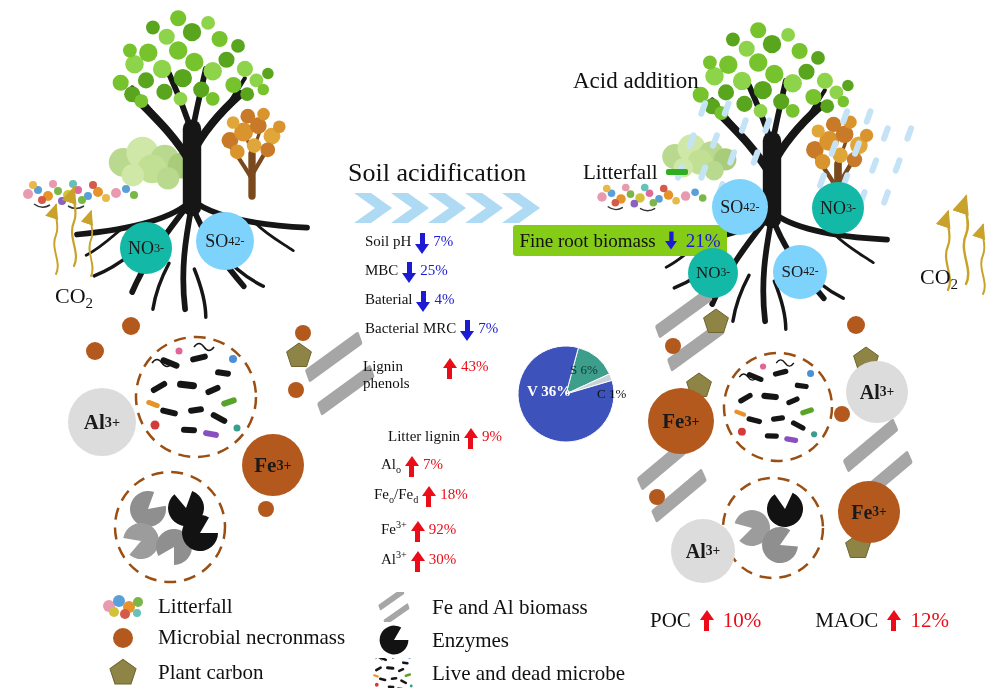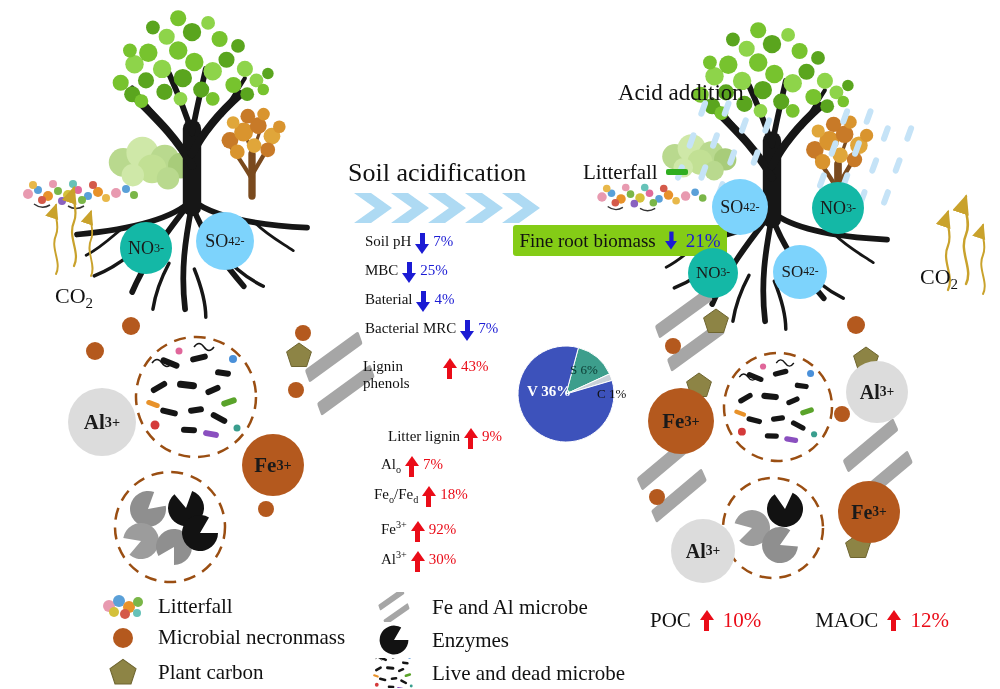--- a/index.html
+++ b/index.html
@@ -304,21 +304,21 @@
 </svg>
 
 <div class="txt fig-title">Soil acidification</div>
 
 <div class="chem peach1" style="left:120px;top:222px;width:52px;height:52px;font-size:18px;">NO<sub>3</sub><sup>-</sup></div>
 <div class="chem peach2" style="left:196px;top:212px;width:58px;height:58px;font-size:18px;">SO<sub>4</sub><sup>2-</sup></div>
 <div class="txt" style="left:55px;top:283px;font-size:22px;">CO<sub>2</sub></div>
 <div class="chem gray-c" style="left:68px;top:388px;width:68px;height:68px;font-size:21px;">Al<sup>3+</sup></div>
 <div class="chem brown-c" style="left:242px;top:434px;width:62px;height:62px;font-size:21px;">Fe<sup>3+</sup></div>
 
-<div class="txt" style="left:618px;top:68px;font-size:23px;margin-top:12px;">Acid addition</div>
+<div class="txt" style="left:573px;top:68px;font-size:23px;">Acid addition</div>
 <div class="txt" style="left:583px;top:160px;font-size:21px;">Litterfall</div>
 <div class="green-dash"></div>
 
 <div class="fine-root">
   <span>Fine root biomass</span>
   <span class="arr down-c"></span>
   <span class="down-c">21%</span>
 </div>
 
 <div class="chem peach2" style="left:712px;top:179px;width:56px;height:56px;font-size:18px;">SO<sub>4</sub><sup>2-</sup></div>
@@ -426,21 +426,21 @@
         </svg>
   </span>
   <span>Plant carbon</span>
 </div>
 <div class="legend-row" style="left:368px;top:592px;">
   <span class="licon2">
     <svg width="50" height="30">
           <use href="#mineralsG" transform="translate(25,15) rotate(-35) scale(0.45)"></use>
         </svg>
   </span>
-  <span>Fe and Al microbe</span>
+  <span>Fe and Al biomass</span>
 </div>
 <div class="legend-row" style="left:368px;top:625px;">
   <span class="licon2">
     <svg width="34" height="30">
           <use href="#pacG" transform="translate(17,15) scale(0.8) rotate(-30)" fill="#121212"></use>
         </svg>
   </span>
   <span>Enzymes</span>
 </div>
 <div class="legend-row" style="left:368px;top:658px;">

